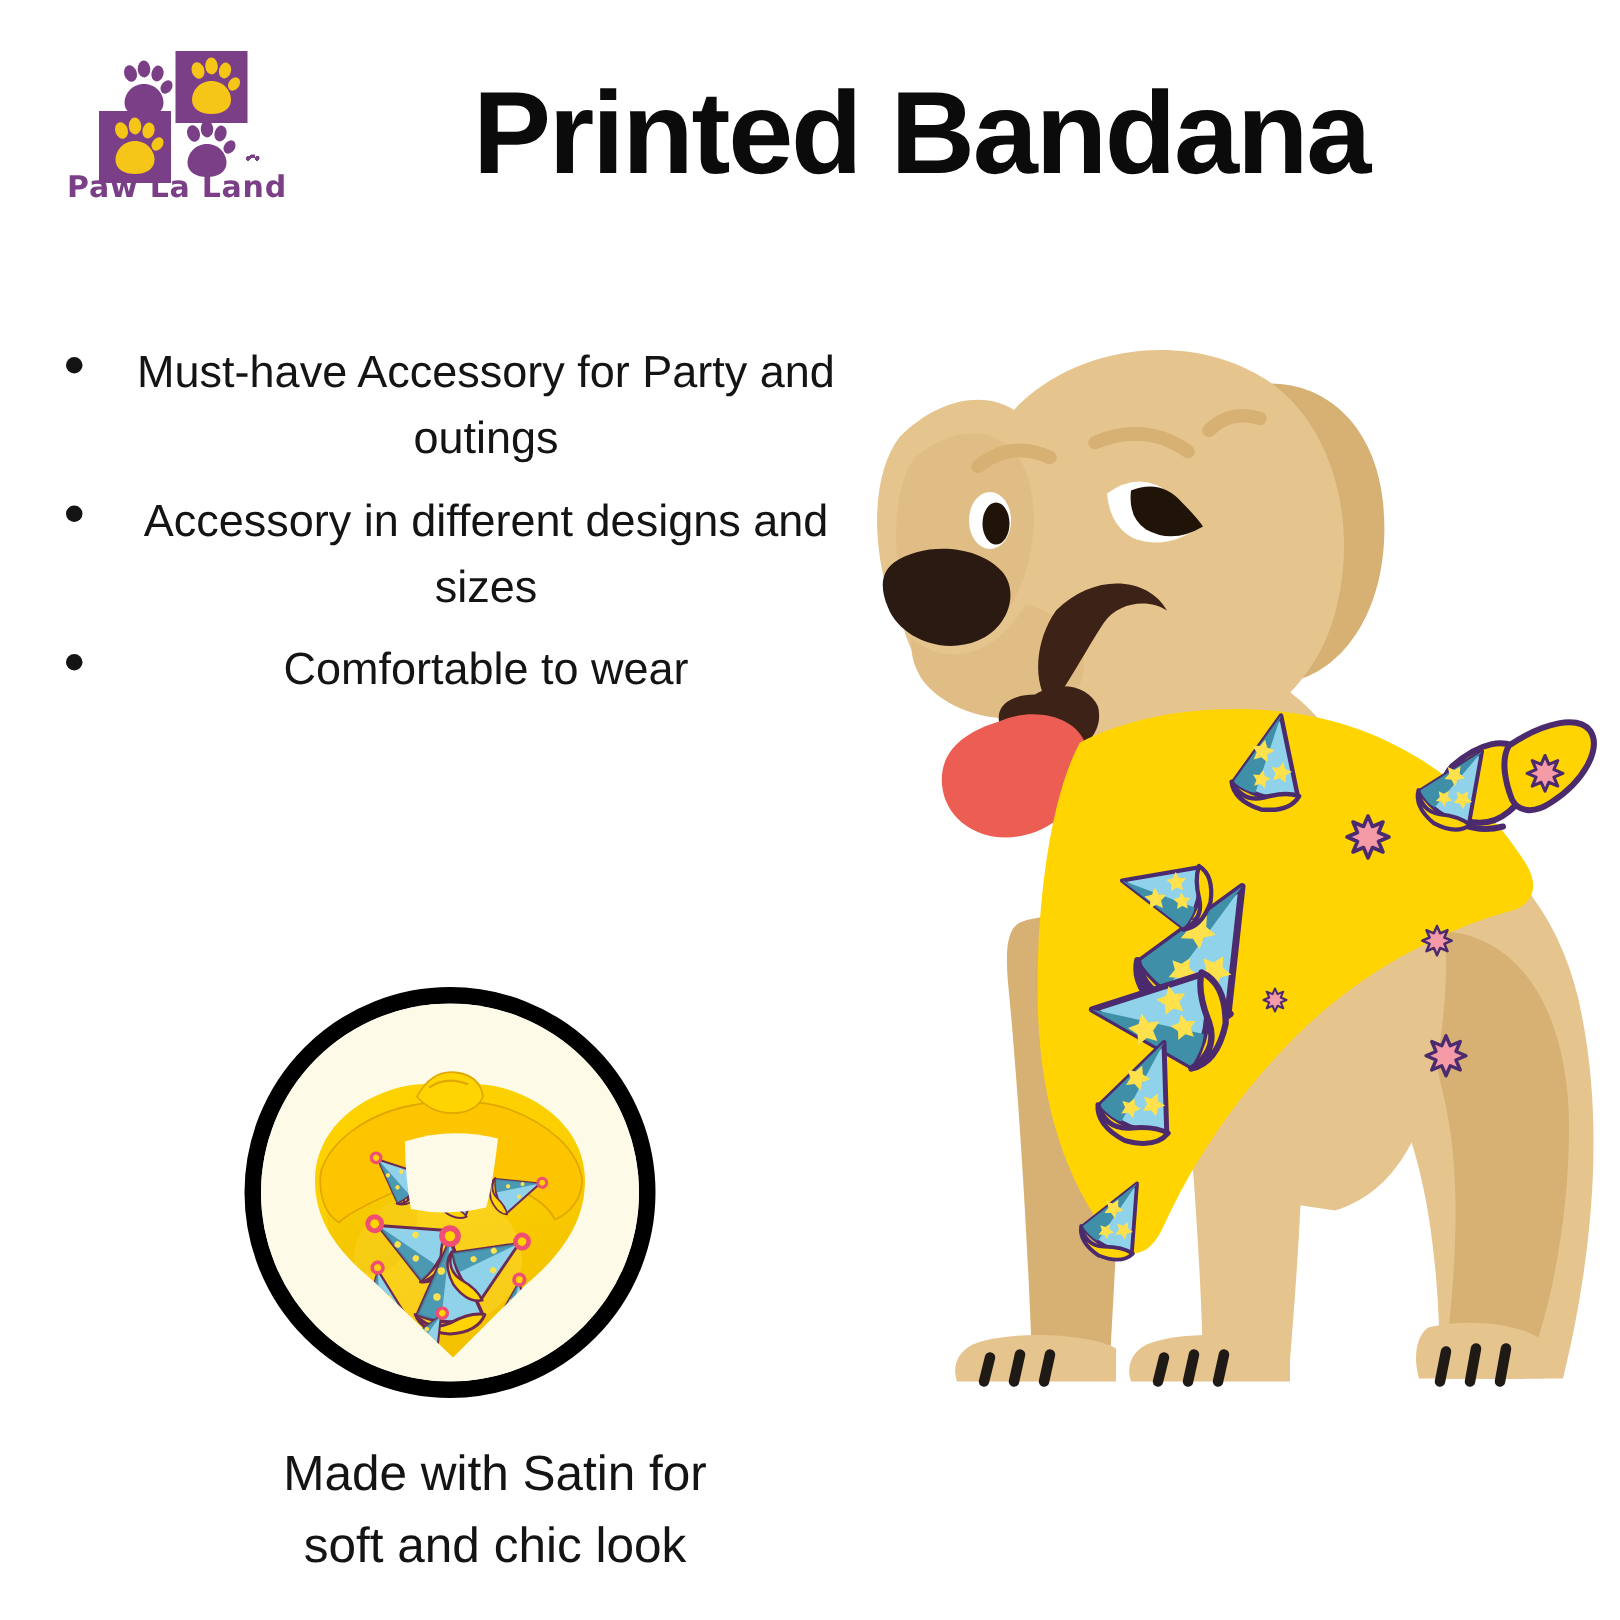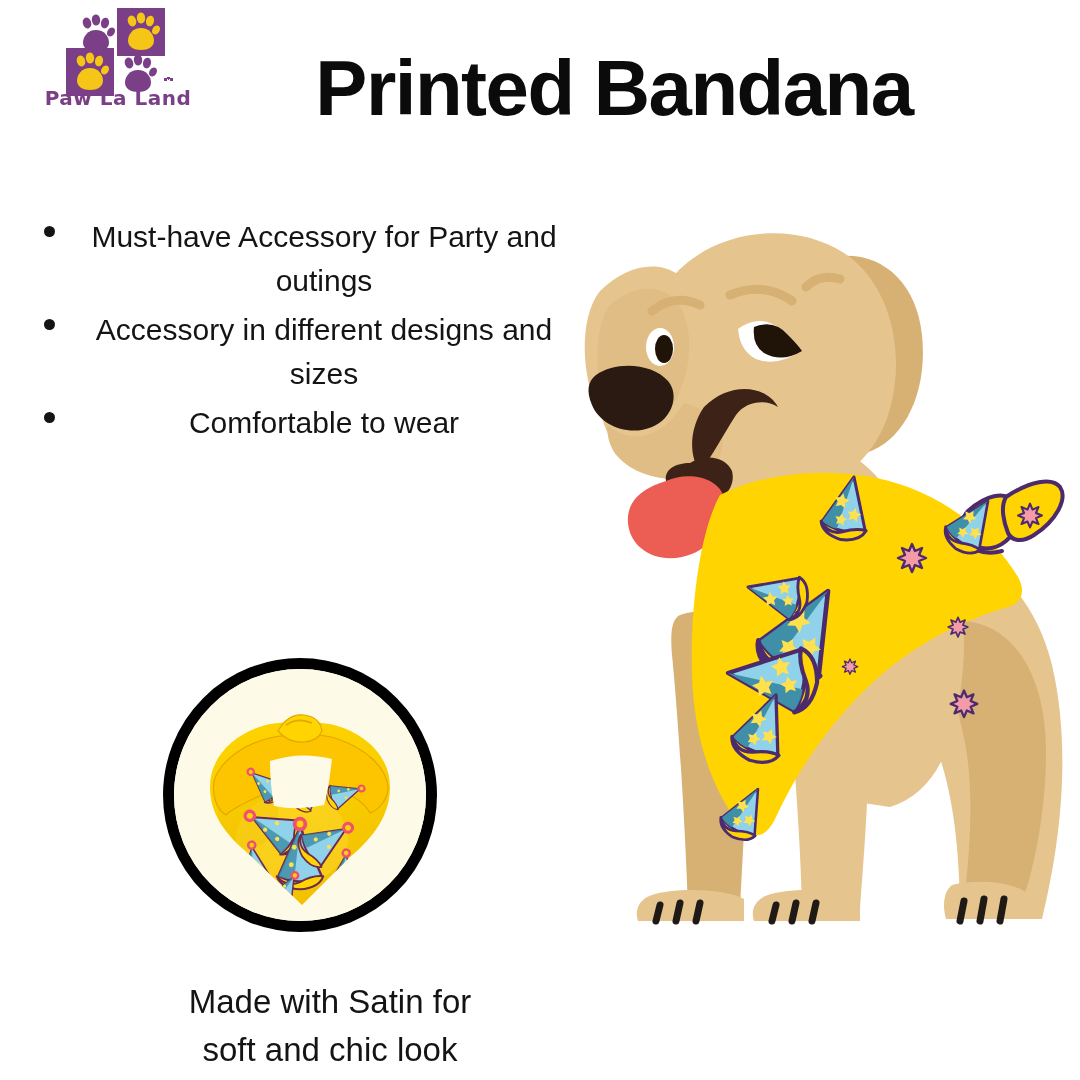--- a/index.html
+++ b/index.html
@@ -5,21 +5,21 @@
 <style>
   html,body{margin:0;padding:0;background:#fff;}
   body{
     width:1080px;height:1080px;position:relative;overflow:hidden;
     font-family:"Liberation Sans","DejaVu Sans",sans-serif;
     background:#ffffff;
   }
   .canvas{position:absolute;inset:0;width:1080px;height:1080px;}
 
   
-  .logo{position:absolute;left:38px;top:10px;width:160px;height:115px;}
+  .logo{position:absolute;left:38px;top:36px;width:160px;height:115px;}
   .logo-grid{position:absolute;left:22px;top:0;width:112px;height:72px;}
   .lg-cell{position:absolute;width:48px;height:48px;}
   .lg-cell.tl{left:12px;top:0;}
   .lg-cell.tr{left:57px;top:-2px;background:#7b3f87;}
   .lg-cell.bl{left:6px;top:38px;background:#7b3f87;}
   .lg-cell.br{left:54px;top:40px;}
   .paw{position:absolute;inset:0;}
   .logo-word{
     position:absolute;left:0;top:76px;width:160px;text-align:center;
     color:#7b3f87;font-size:20px;font-weight:bold;letter-spacing:.5px;
@@ -38,21 +38,21 @@
   .title{
     position:absolute;left:284px;top:48px;width:660px;
     text-align:center;color:#0b0b0b;
     font-size:78px;font-weight:bold;line-height:1.05;
     letter-spacing:-1.5px;
     font-family:"Liberation Sans",sans-serif;
   }
 
   
   .bullets{position:absolute;left:22px;top:215px;width:560px;}
-  .bullet-row{position:relative;margin-bottom:6px;}
+  .bullet-row{position:relative;margin-bottom:6px;margin-top:12px;}
   .bullet-dot{
     position:absolute;left:22px;top:11px;width:11px;height:11px;
     border-radius:50%;background:#141414;
   }
   .bullet-text{
     display:block;padding:0 18px 0 62px;text-align:center;
     color:#141414;font-size:30px;line-height:1.45;
     font-family:"Liberation Sans",sans-serif;font-weight:400;
   }
 
@@ -63,21 +63,20 @@
     background:#fdfbe8;border:11px solid #000000;
     overflow:hidden;
   }
   .photo-inner{position:absolute;inset:0;}
 
   
   .caption{
     position:absolute;left:90px;top:958px;width:480px;text-align:center;
     color:#141414;font-size:33px;line-height:1.45;
     font-family:"Liberation Sans",sans-serif;
-    margin-top:20px;
   }
 
   
   .dog{position:absolute;left:560px;top:195px;width:530px;height:800px;}
 </style>
 </head>
 <body>
 
 <div class="canvas">
 

